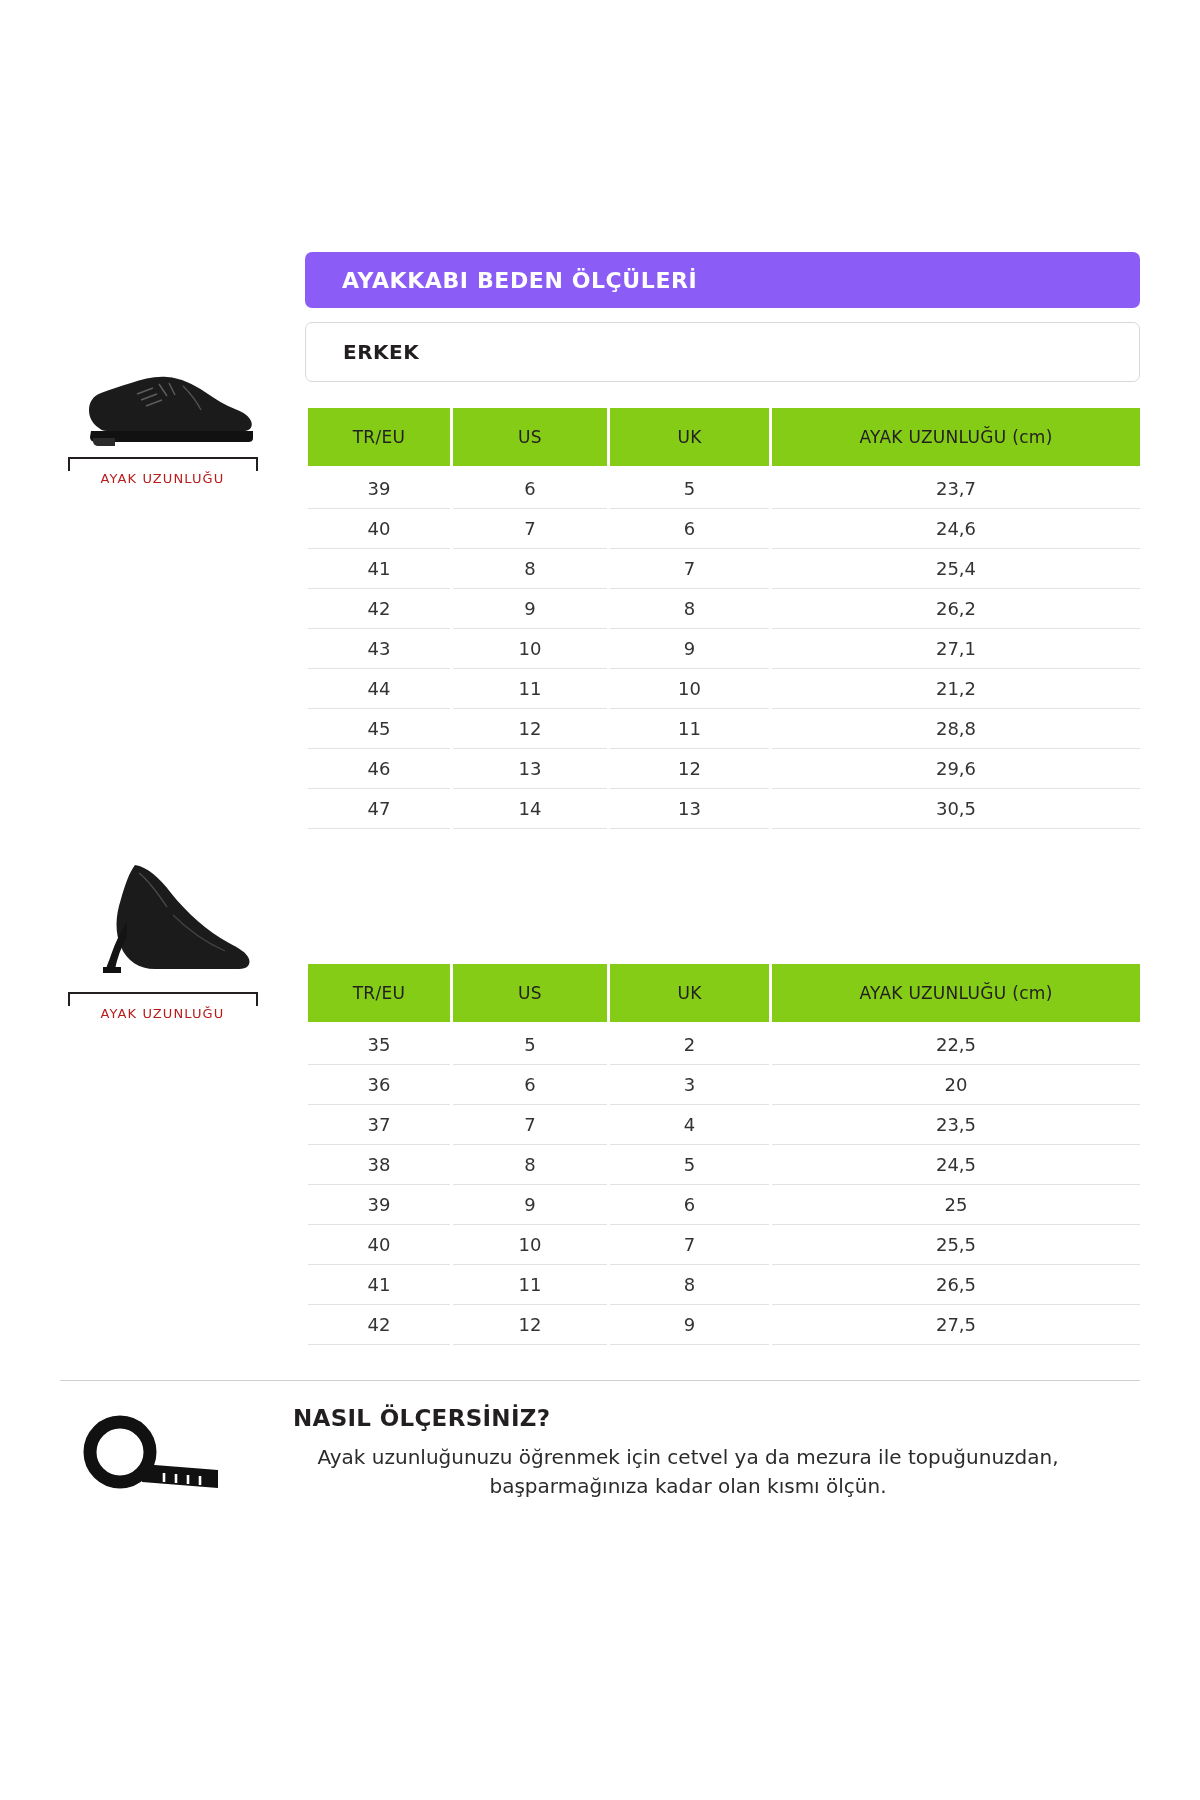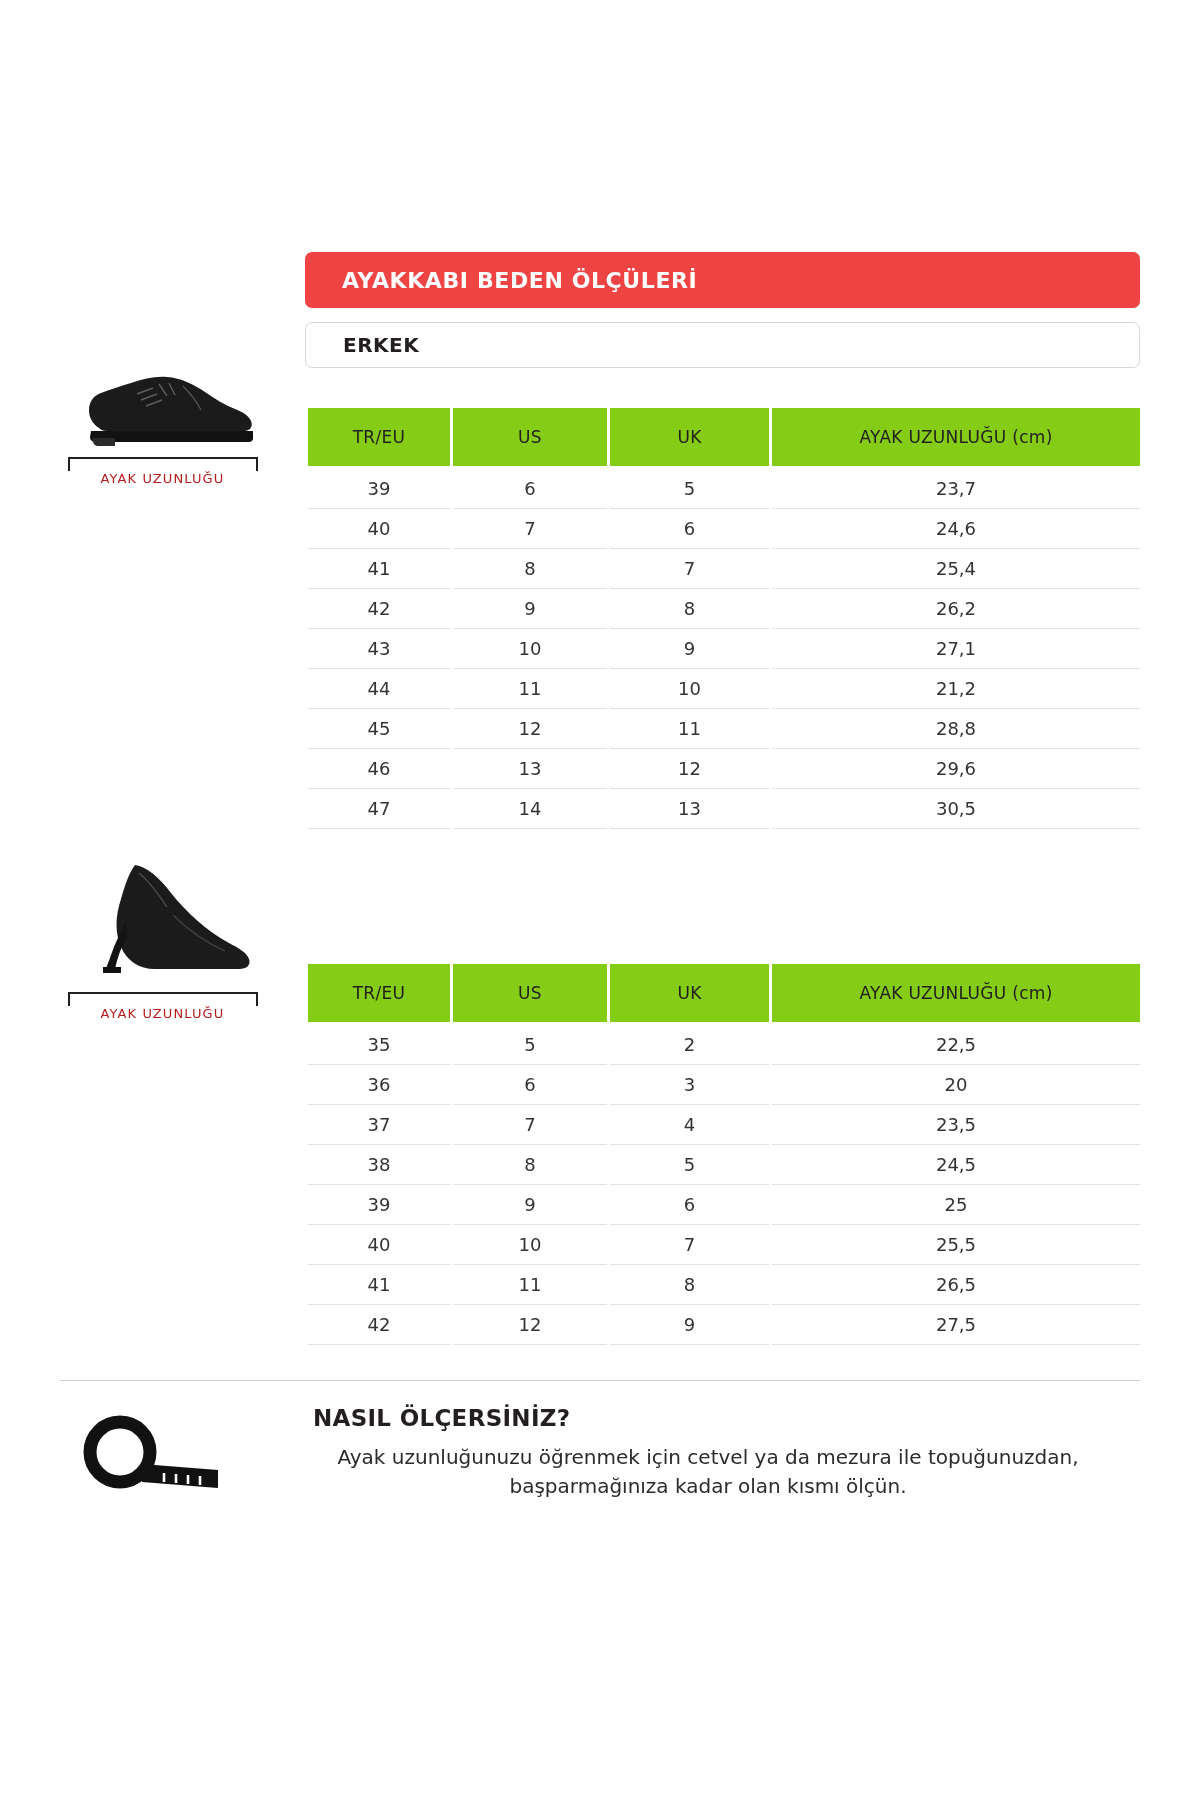--- a/index.html
+++ b/index.html
@@ -23,40 +23,40 @@
     height: 1800px;
   }
 
   
   .title-bar {
     position: absolute;
     left: 305px;
     top: 252px;
     width: 835px;
     height: 56px;
-    background: #ef4444;
+    background: #8b5cf6;
     border-radius: 7px;
     display: flex;
     align-items: center;
   }
   .title-bar .title-text {
     color: #ffffff;
     font-size: 22px;
     font-weight: bold;
     letter-spacing: 0.6px;
     padding-left: 37px;
     font-family: "DejaVu Sans", sans-serif;
   }
 
   
   .section-head {
     position: absolute;
     left: 305px;
     width: 835px;
-    height: 46px;
+    height: 60px;
     border: 1.5px solid #d8d8d8;
     border-radius: 7px;
     box-sizing: border-box;
     display: flex;
     align-items: center;
   }
   .section-head .section-text {
     font-size: 20px;
     font-weight: bold;
     letter-spacing: 0.5px;
@@ -160,21 +160,21 @@
   }
   #howto-icon {
     position: absolute;
     left: 80px;
     top: 1412px;
     width: 160px;
     height: 85px;
   }
   .howto-text {
     position: absolute;
-    left: 313px;
+    left: 293px;
     top: 1405px;
     width: 790px;
   }
   .howto-title {
     font-size: 23px;
     font-weight: bold;
     color: #231f20;
     letter-spacing: 0.3px;
     margin: 0 0 12px 0;
   }

